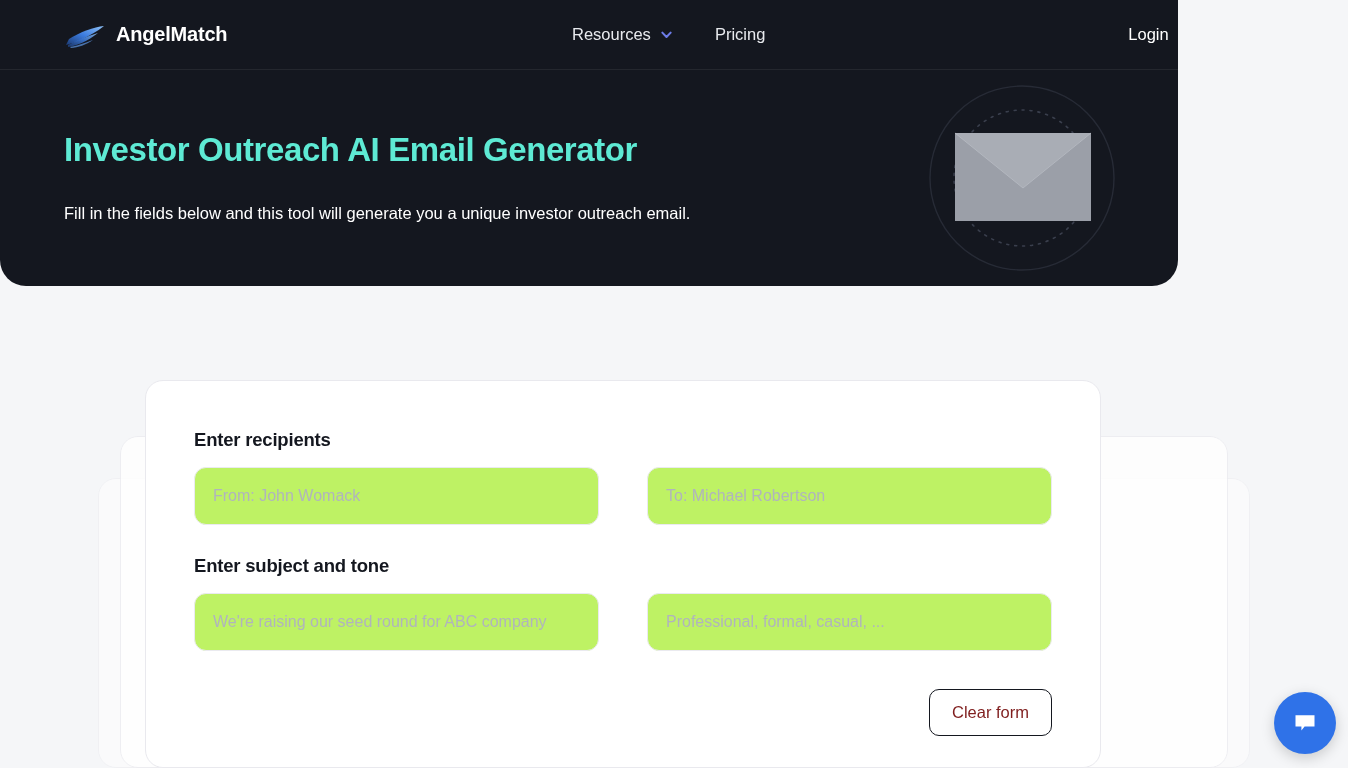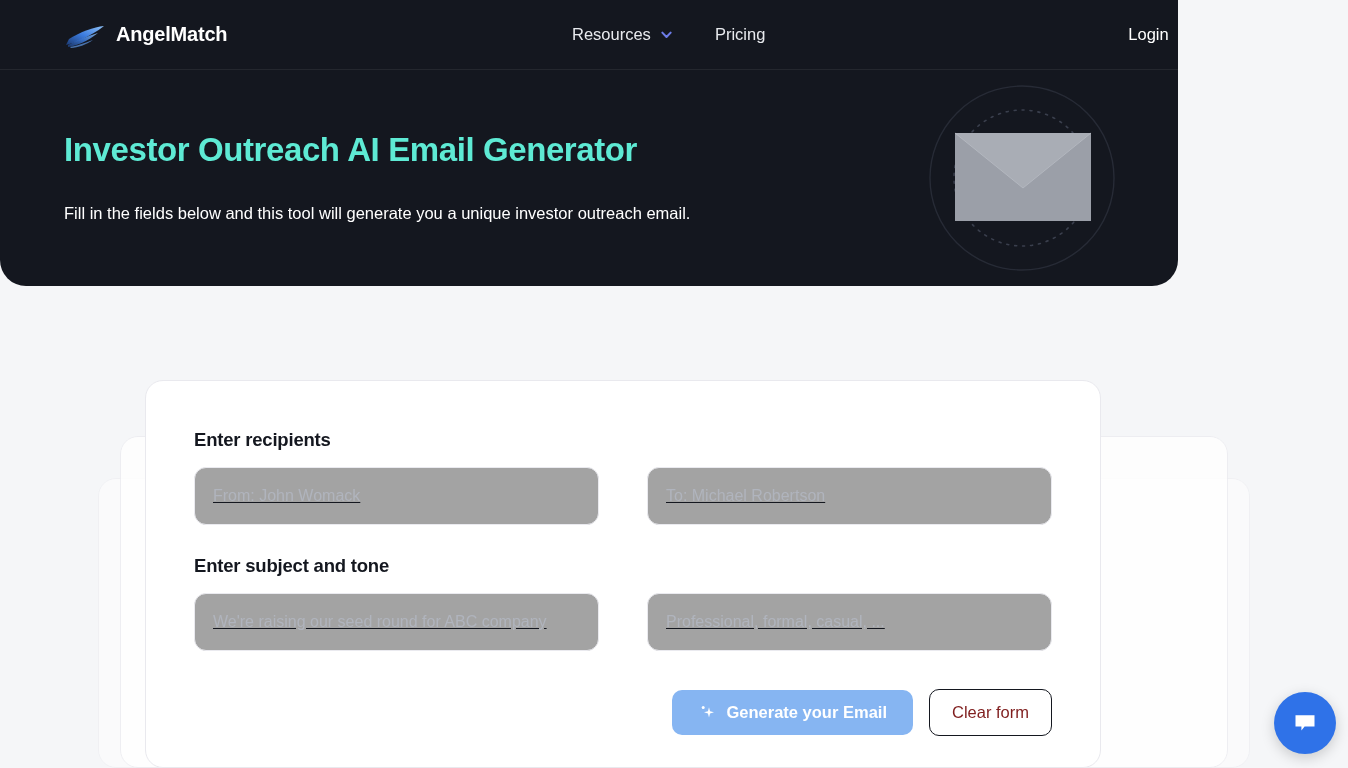--- a/index.html
+++ b/index.html
@@ -175,27 +175,26 @@
     gap: 48px;
     margin-top: 16px;
   }
   .row + .field-label { margin-top: 30px; }
 
   .text-input {
     flex: 1;
     height: 58px;
     border: 1px solid #eaeaef;
     border-radius: 12px;
-    background: #a3a3a3;
+    background: #bef264;
     font-family: inherit;
     font-size: 16px;
     color: #14171f;
     padding: 0 18px;
     outline: none;
-    text-decoration: underline;
   }
   .text-input::placeholder { color: #b0b4bd; }
 
   .actions {
     display: flex;
     justify-content: flex-end;
     align-items: center;
     gap: 16px;
     margin-top: 38px;
   }
@@ -309,27 +308,20 @@
       <input class="text-input" type="text" placeholder="To: Michael Robertson" style="">
     </div>
 
     <div class="field-label">Enter subject and tone</div>
     <div class="row">
       <input class="text-input" type="text" placeholder="We're raising our seed round for ABC company" style="">
       <input class="text-input" type="text" placeholder="Professional, formal, casual, ..." style="">
     </div>
 
     <div class="actions">
-      <button class="generate-btn">
-        <svg class="sparkle" viewBox="0 0 18 18">
-          <path d="M11 3.2 L12.05 7.2 L16 8.3 L12.05 9.4 L11 13.4 L9.95 9.4 L6 8.3 L9.95 7.2 Z" fill="#ffffff"></path>
-          <circle cx="5.2" cy="3.4" r="1.5" fill="#ffffff"></circle>
-        </svg>
-        <span>Generate your Email</span>
-      </button>
       <button class="clear-btn">Clear form</button>
     </div>
   </div>
 </div>
 
 <button class="chat-fab">
   <svg width="30" height="30" viewBox="0 0 30 30">
     <path d="M5.5 7.2 H24.5 V18.6 H14.6 L11.4 22.6 L11.4 18.6 H5.5 Z" fill="#ffffff"></path>
   </svg>
 </button>

